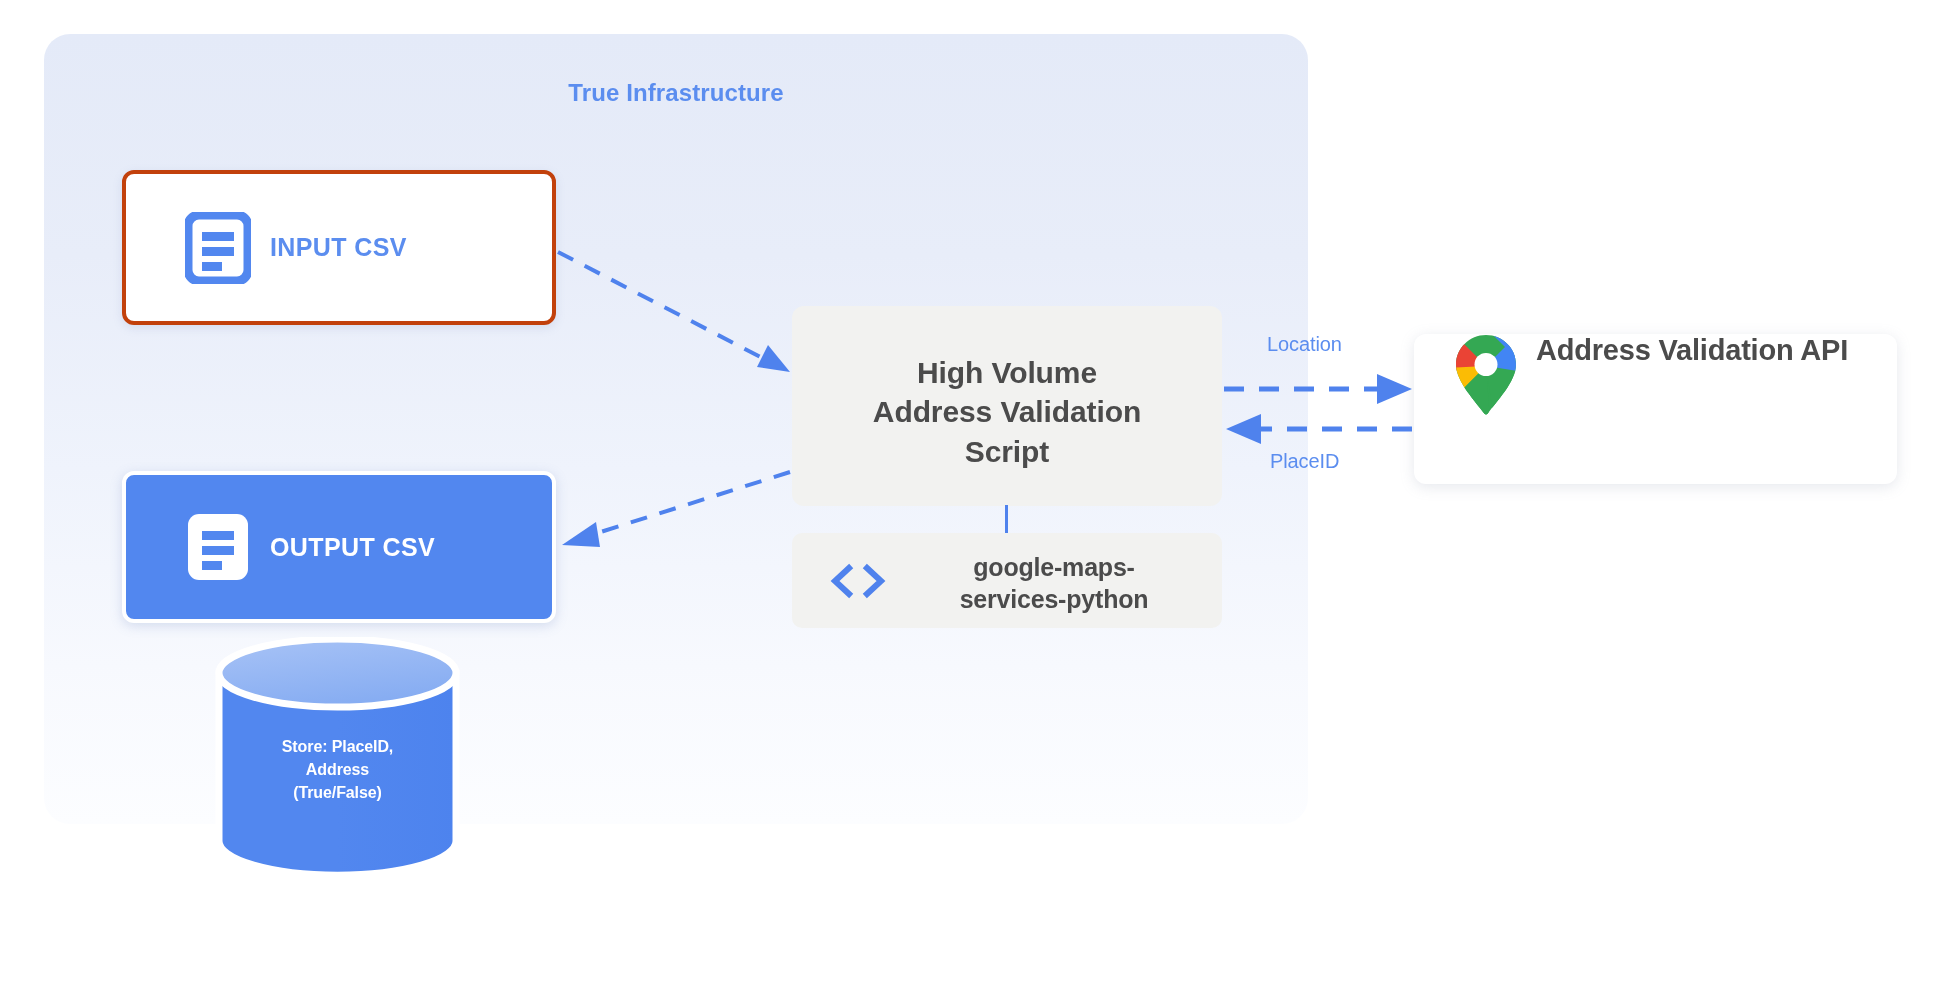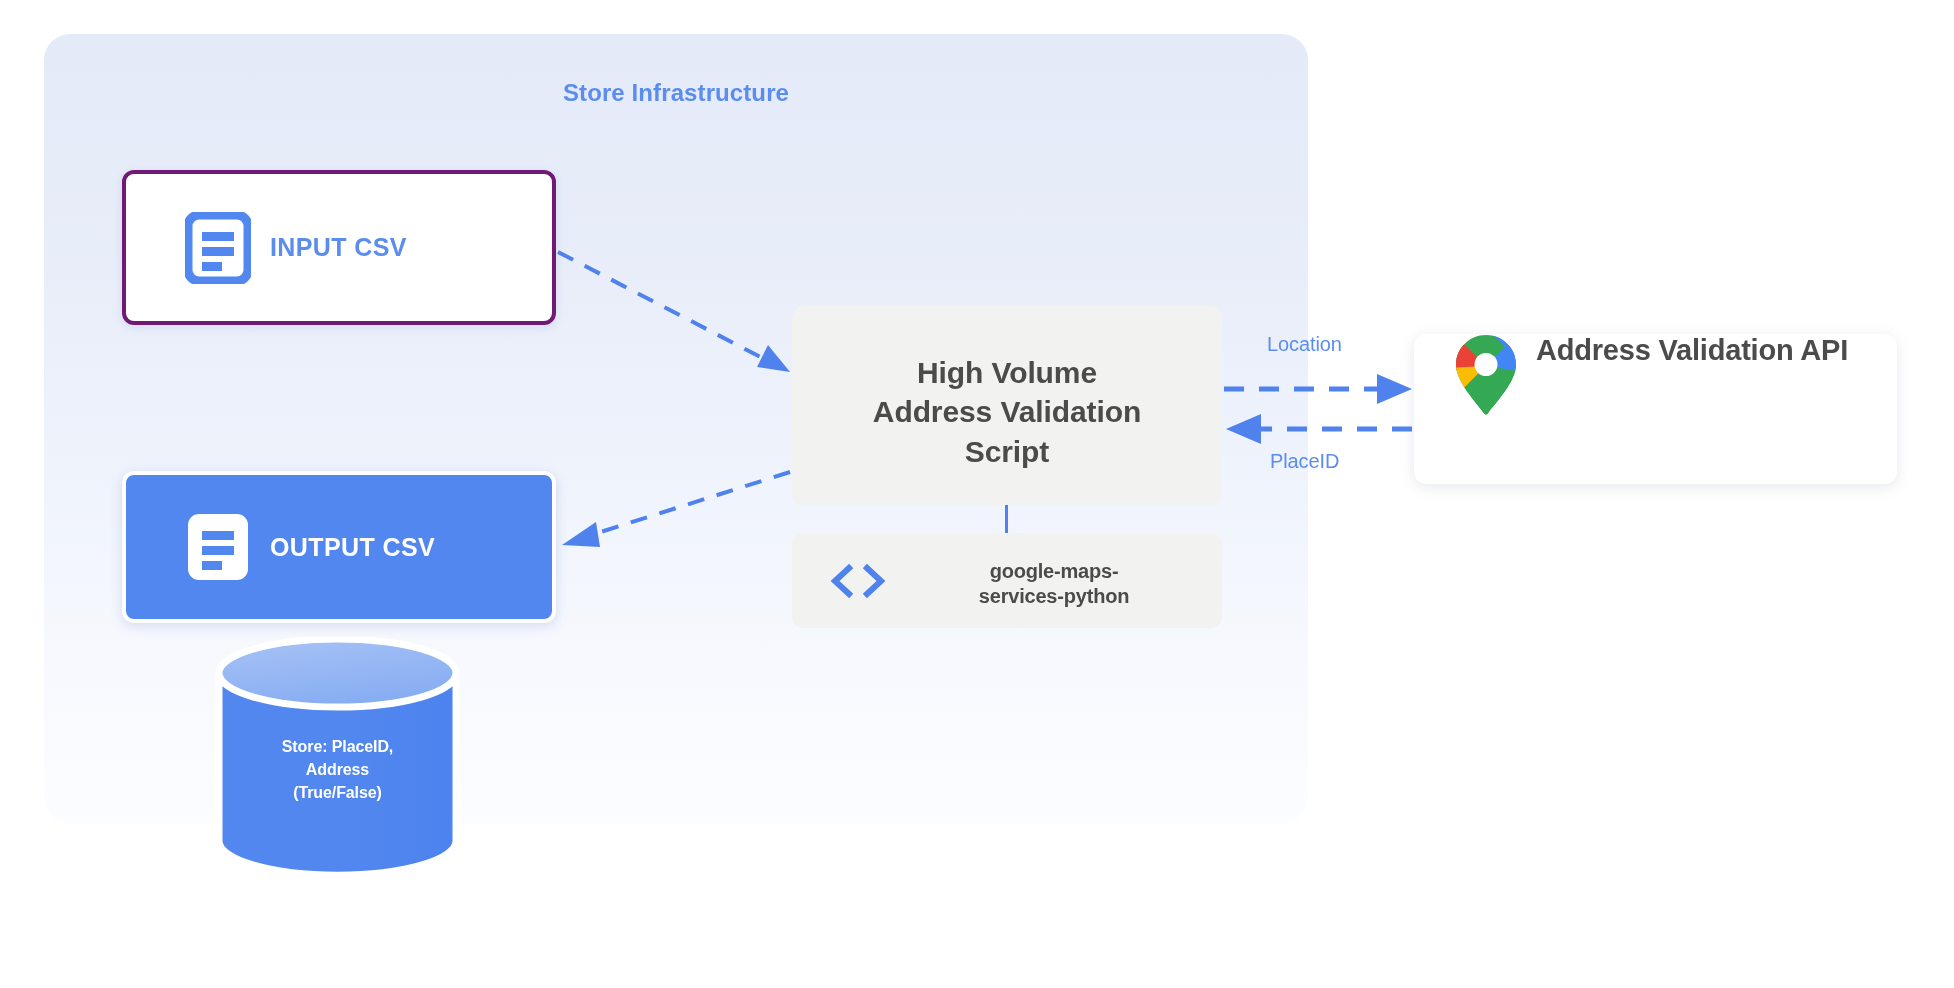--- a/index.html
+++ b/index.html
@@ -54,21 +54,21 @@
     border-radius: 12px;
   }
 
   
   .input-csv {
     left: 122px;
     top: 170px;
     width: 434px;
     height: 155px;
     background: #ffffff;
-    border: 4px solid #701a75;
+    border: 4px solid #c2410c;
     box-shadow: 0 3px 10px rgba(120,140,190,0.18);
   }
   .input-csv .card-label {
     color: #5b8def;
     font-size: 25px;
     font-weight: bold;
     letter-spacing: 0.4px;
   }
 
   
@@ -145,21 +145,21 @@
   .code-icon-wrap {
     width: 84px;
     margin-left: 24px;
     display: flex;
     align-items: center;
     justify-content: center;
     flex: none;
   }
   .library-box .lib-text {
     color: #4b4b4b;
-    font-size: 20px;
+    font-size: 25px;
     font-weight: bold;
     line-height: 1.27;
     text-align: center;
     flex: 1;
     margin-right: 14px;
     letter-spacing: -0.2px;
     margin-top: 7px;
   }
 
   
@@ -231,21 +231,21 @@
     height: 988px;
     pointer-events: none;
   }
 </style>
 </head>
 <body>
 
 <div id="stage">
 
   <div class="infra-panel">
-    <div class="infra-title">Store Infrastructure</div>
+    <div class="infra-title">True Infrastructure</div>
   </div>
 
   <div class="card input-csv">
     <span class="doc-icon-wrap">
       <svg width="66" height="72" viewBox="0 0 66 72">
         <rect x="3" y="3" width="60" height="66" rx="11" ry="11" fill="none" stroke="#5287ef" stroke-width="9"></rect>
         <rect x="17" y="20" width="32" height="9" fill="#5287ef"></rect>
         <rect x="17" y="35" width="32" height="9" fill="#5287ef"></rect>
         <rect x="17" y="50" width="20" height="9" fill="#5287ef"></rect>
       </svg>

